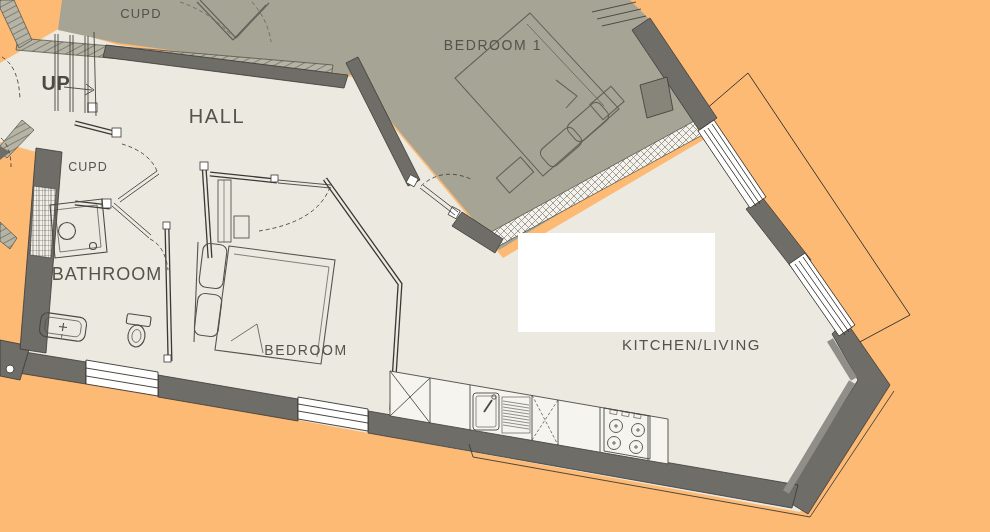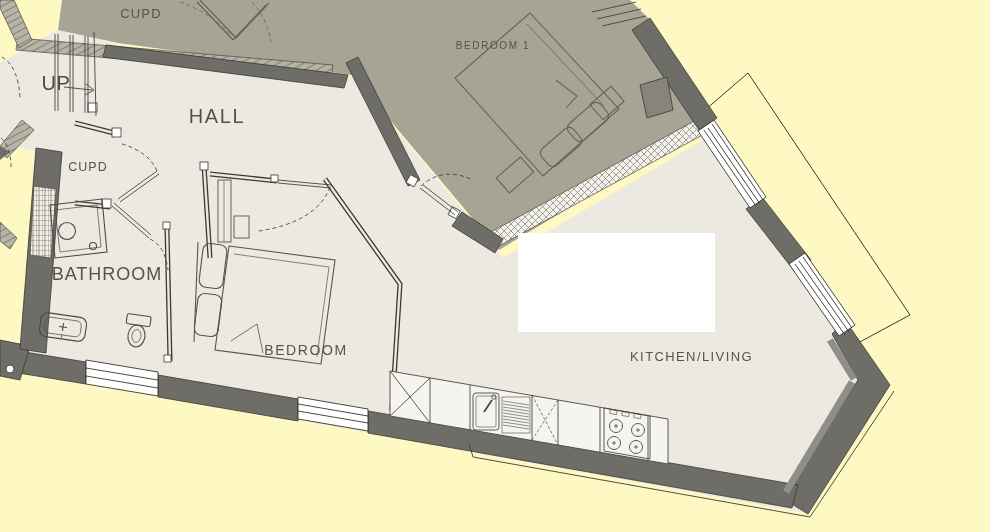--- a/index.html
+++ b/index.html
@@ -1,28 +1,28 @@
 <!DOCTYPE html>
 <html><head>
 <meta charset="utf-8">
 <style>
   html,body{margin:0;padding:0;background:#ffffff;}
-  #stage{position:relative;width:990px;height:532px;overflow:hidden;background:#fef9c3;
+  #stage{position:relative;width:990px;height:532px;overflow:hidden;background:#fdba74;
          font-family:"Liberation Sans",sans-serif;}
   #plan-svg{position:absolute;left:0;top:0;}
   .lbl{position:absolute;transform:translate(-50%,-50%);white-space:nowrap;
        color:#55534c;font-family:"Liberation Sans",sans-serif;font-weight:400;}
   #lbl-cupd-top   {left:141px;top:13px; font-size:13px; letter-spacing:1.2px;}
-  #lbl-bedroom1   {left:493px;top:45px; font-size:10px; letter-spacing:1.6px;}
-  #lbl-up         {left:56px; top:83px; font-size:20px; letter-spacing:0.5px;color:#4c4a44;}
+  #lbl-bedroom1   {left:493px;top:45px; font-size:14px; letter-spacing:1.6px;}
+  #lbl-up         {left:56px; top:83px; font-size:20px; letter-spacing:0.5px;color:#4c4a44;font-weight:bold;}
   #lbl-hall       {left:217px;top:116px;font-size:20px; letter-spacing:1.6px;}
   #lbl-cupd-hall  {left:88px; top:167px;font-size:12.5px;letter-spacing:1px;}
   #lbl-bathroom   {left:107px;top:274px;font-size:18px;letter-spacing:1px;}
   #lbl-bedroom    {left:306px;top:306px;font-size:14px; letter-spacing:1.6px;margin-top:44px;}
-  #lbl-kitchen    {left:676px;top:356px;font-size:13px;letter-spacing:1.4px;padding-left:31px;}
+  #lbl-kitchen    {left:676px;top:344px;font-size:15px;letter-spacing:1.4px;padding-left:31px;}
 </style>
 </head>
 <body>
 
 <div id="stage">
 <svg id="plan-svg" width="990" height="532" viewBox="0 0 990 532">
   <defs>
     <pattern id="pat-hatch" width="6" height="6" patternUnits="userSpaceOnUse" patternTransform="rotate(62)">
       <rect width="6" height="6" fill="#b6b4a5"></rect>
       <line x1="0" y1="0" x2="0" y2="6" stroke="#55534c" stroke-width="1.1"></line>

